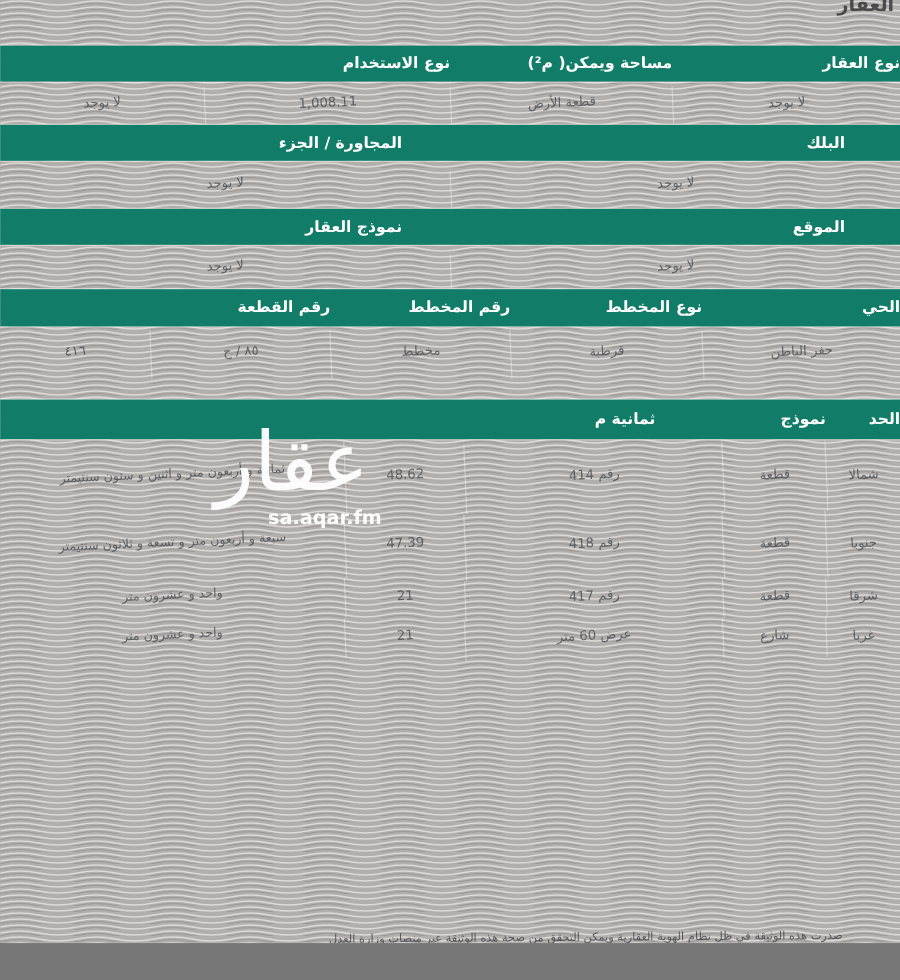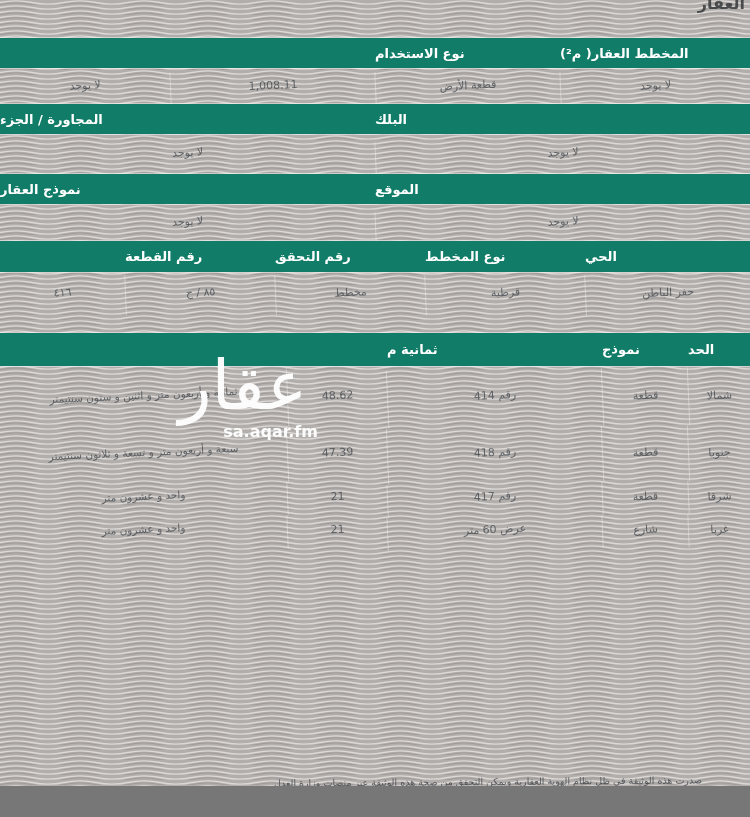--- a/index.html
+++ b/index.html
@@ -8,21 +8,21 @@
     direction:rtl;font-family:"DejaVu Sans","Liberation Sans",sans-serif;
     background:#b3afad;
   }
   .bg-svg{position:absolute;inset:0;z-index:0;display:block;}
   .layer{position:absolute;left:0;right:0;z-index:2;}
   .bar{
     background:#117d68;color:#ffffff;display:grid;align-items:center;
     box-shadow:0 -1px 0 rgba(255,255,255,.45), 0 1px 0 rgba(255,255,255,.45);
   }
   .h{
-    text-align:left;font-weight:bold;font-size:13px;letter-spacing:0;
+    text-align:right;font-weight:bold;font-size:13px;letter-spacing:0;
     white-space:nowrap;
   }
   .vals{display:grid;align-items:center;}
   .v{
     text-align:center;font-size:11px;color:#3a4046;opacity:.72;
     transform:rotate(-2.5deg);white-space:nowrap;
     border-left:1px solid rgba(255,255,255,.5);
     align-self:stretch;display:flex;align-items:center;justify-content:center;
   }
   .vals > .v:last-child{border-left:none;}
@@ -65,21 +65,22 @@
         <path d="M0 2.5 Q16 -0.8 32 2.5 T64 2.5" fill="none" stroke="#dcd9d6" stroke-width="1.4"></path>
         <path d="M0 4.6 Q16 1.3 32 4.6 T64 4.6" fill="none" stroke="#8f8b89" stroke-width="0.7" opacity="0.8"></path>
       </pattern>
     </defs>
     <rect width="750" height="817" fill="url(#wv)"></rect>
   </svg>
 
   <div class="top-label">العقار</div>
 
   <div class="layer bar g4a" style="top:38px;height:30px;">
-    <div class="h">المخطط العقار( م²)</div>
+    <div class="h">نوع العقار</div>
+    <div class="h">مساحة ويمكن( م²)</div>
     <div class="h">نوع الاستخدام</div>
   </div>
   <div class="layer vals g4a" style="top:68px;height:34px;">
     <div class="v">لا يوجد</div>
     <div class="v">قطعة الأرض</div>
     <div class="v">1,008.11</div>
     <div class="v">لا يوجد</div>
   </div>
 
   <div class="layer bar g2" style="top:104px;height:30px;">
@@ -96,21 +97,21 @@
     <div class="h shiftL40">نموذج العقار</div>
   </div>
   <div class="layer vals g2" style="top:204px;height:34px;">
     <div class="v">لا يوجد</div>
     <div class="v">لا يوجد</div>
   </div>
 
   <div class="layer bar g5" style="top:241px;height:31px;">
     <div class="h">الحي</div>
     <div class="h">نوع المخطط</div>
-    <div class="h">رقم التحقق</div>
+    <div class="h">رقم المخطط</div>
     <div class="h">رقم القطعة</div>
   </div>
   <div class="layer vals g5" style="top:272px;height:40px;">
     <div class="v">حفر الباطن</div>
     <div class="v">قرطبة</div>
     <div class="v">مخطط</div>
     <div class="v">٨٥ / ح</div>
     <div class="v">٤١٦</div>
   </div>
 

